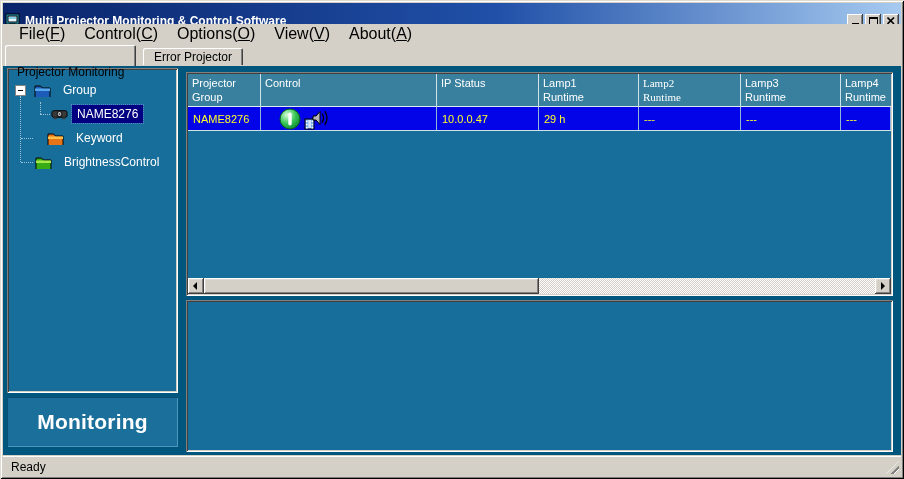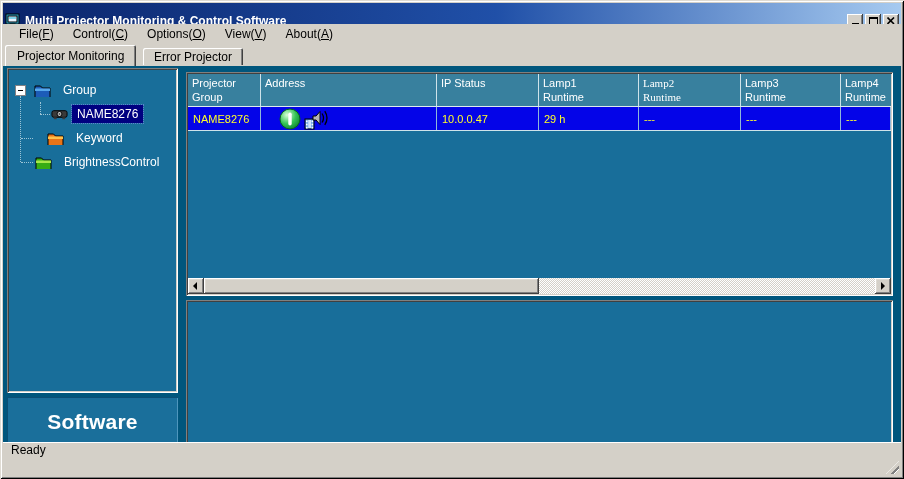--- a/index.html
+++ b/index.html
@@ -25,31 +25,31 @@
     width:16px; height:14px; margin-left:2px; background:#d4d0c8; position:relative;
     box-shadow: inset -1px -1px 0 #404040, inset 1px 1px 0 #fff, inset -2px -2px 0 #808080;
     display:flex; align-items:center; justify-content:center;
   }
   .glyph-min { width:7px; height:2px; background:#000; margin-top:6px; }
   .glyph-max { width:9px; height:8px; border:1px solid #000; border-top:2px solid #000; }
 
   
   .menubar { position:absolute; left:3px; top:24px; right:3px; height:20px;
              display:flex; align-items:center; background:#d4d0c8; }
-  .menu-item { font-size:12px; color:#000; padding:2px 8px; margin-left:3px; white-space:nowrap; }
+  .menu-item { font-size:16px; color:#000; padding:2px 8px; margin-left:3px; white-space:nowrap; }
   .menu-item:first-child { margin-left:8px; }
 
   
   .tabrow { position:absolute; left:3px; top:44px; right:3px; height:22px; background:#d4d0c8; }
   .tab {
     position:absolute; background:#d4d0c8; font-size:12px; color:#000; white-space:nowrap;
     border-top-left-radius:2px; border-top-right-radius:2px;
     box-shadow: inset 1px 1px 0 #fff, inset -1px 0 0 #404040, inset -2px 0 0 #808080;
   }
-  .tab-active { left:2px; top:1px; bottom:0; padding:4px 12px 0; z-index:2; }
+  .tab-active { left:2px; top:1px; bottom:0; padding:20px 12px 0; z-index:2; }
   .tab-inactive { left:140px; top:4px; bottom:1px; padding:2px 11px 0; }
 
   
   .client { position:absolute; left:3px; top:66px; right:3px; bottom:24px; background:#00567d; }
   .sunken {
     box-shadow: inset 1px 1px 0 #808080, inset -1px -1px 0 #fff,
                 inset 2px 2px 0 #404040, inset -2px -2px 0 #d4d0c8;
   }
 
   
@@ -106,22 +106,22 @@
   .arr-right { left:6px; border-top:4px solid transparent; border-bottom:4px solid transparent; border-left:4px solid #000; }
   .sb-thumb { width:335px; height:16px; background:#d4d0c8; flex:0 0 335px;
               box-shadow: inset -1px -1px 0 #404040, inset 1px 1px 0 #fff,
                           inset -2px -2px 0 #808080, inset 2px 2px 0 #dfdbd3; }
   .sb-track { flex:1; background: repeating-conic-gradient(#ffffff 0% 25%, #d4d0c8 0% 50%) 0 0 / 2px 2px; }
 
   
   .detail-panel { position:absolute; left:183px; top:234px; width:707px; height:152px; background:#186e9a; }
 
   
-  .statusbar { position:absolute; left:3px; right:3px; bottom:3px; height:34px; background:#d4d0c8;
-               border-top:1px solid #fff; display:flex; align-items:flex-start; padding-left:8px;
+  .statusbar { position:absolute; left:3px; right:3px; bottom:3px; height:20px; background:#d4d0c8;
+               border-top:1px solid #fff; display:flex; align-items:center; padding-left:8px;
                font-size:12px; color:#000; }
   .resize-grip { position:absolute; right:2px; bottom:2px; width:13px; height:13px;
                  background: repeating-linear-gradient(-45deg, transparent 0 3px, #fff 3px 4px, #808080 4px 6px);
                  clip-path: polygon(100% 0, 100% 100%, 0 100%); }
 </style>
 </head>
 <body>
 
 <div class="window">
 
@@ -203,31 +203,31 @@
           <svg class="tree-icon" viewBox="0 0 17 14">
             <path d="M1 3 h5.5 l2 2 H16 v10 H1 z" fill="#37ac14" stroke="#000" stroke-width="1"></path>
             <path d="M1 5.5 h15 v2.5 H1 z" fill="#a8e84a"></path>
           </svg>
           <span class="tree-label">BrightnessControl</span>
         </div>
       </div>
     </div>
 
     <div class="logo-panel">
-      <span class="logo-text">Software</span>
+      <span class="logo-text">Monitoring</span>
     </div>
 
     <div class="table-panel sunken">
       <div class="header-row">
         <div class="hcell col0">
           <div>Projector</div>
             <div>Group</div>
         </div>
         <div class="hcell col1">
-          <div>Address</div>
+          <div>Control</div>
             <div></div>
         </div>
         <div class="hcell col2">
           <div>IP Status</div>
             <div></div>
         </div>
         <div class="hcell col3">
           <div>Lamp1</div>
             <div>Runtime</div>
         </div>

